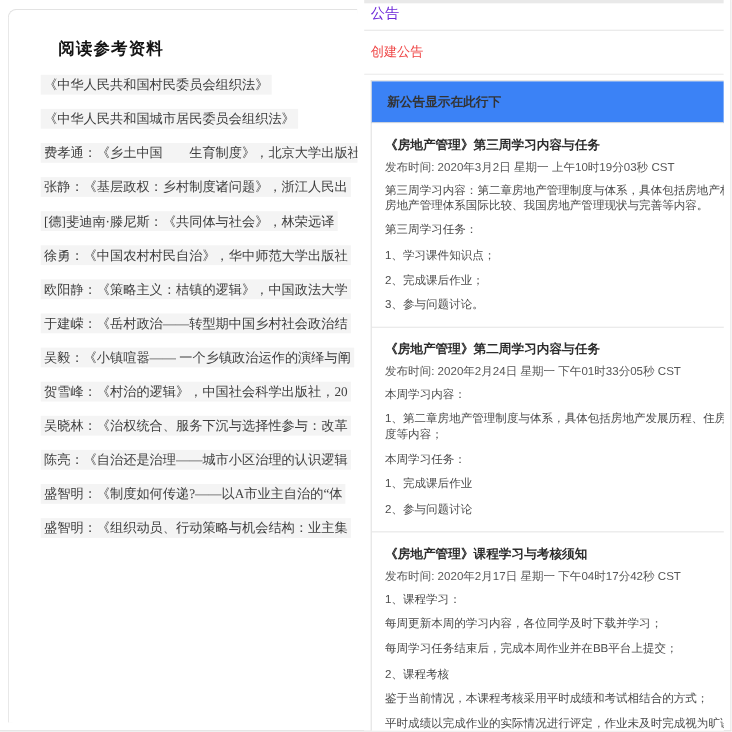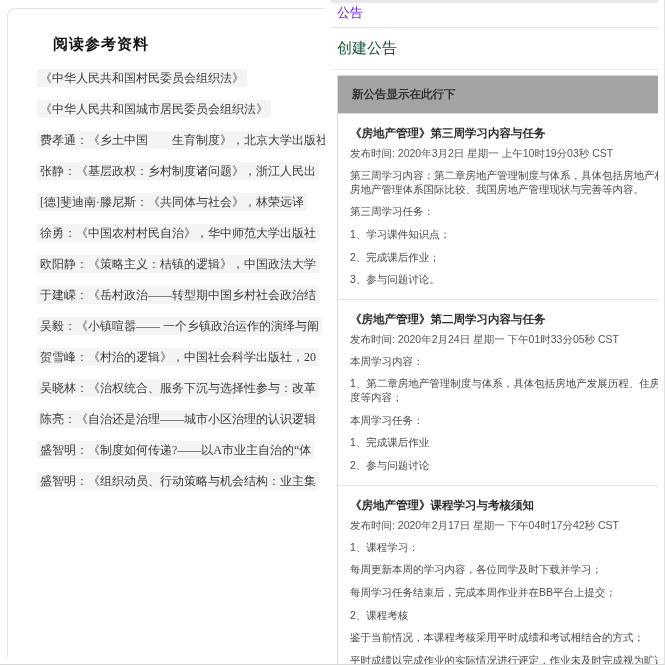--- a/index.html
+++ b/index.html
@@ -63,31 +63,31 @@
     padding-left: 6px;
   }
   .ann-header span {
     display: inline-block;
     font-size: 13px; color: #6d28d9;
     margin-top: -4px; line-height: 18px;
   }
   .create-link {
     display: block;
     padding: 11px 0 11px 6px;
-    font-size: 15px; color: #14532d;
+    font-size: 12px; color: #ef4444;
     border-bottom: 1px solid #ececec;
     cursor: pointer; text-decoration: none;
   }
   .ann-box {
     margin: 5px 0 0 6px;
     border: 1px solid #dcdcdc;
     border-right: none;
   }
   .ann-bar {
-    background: #a3a3a3;
+    background: #3b82f6;
     border-bottom: 1px solid #dcdcdc;
     font-size: 11.5px; font-weight: bold; color: #333;
     padding: 11px 0 11px 14px;
     white-space: nowrap;
   }
   .announcement {
     padding: 12px 0 12px 12px;
     width: 430px;
     background: #fff;
   }

